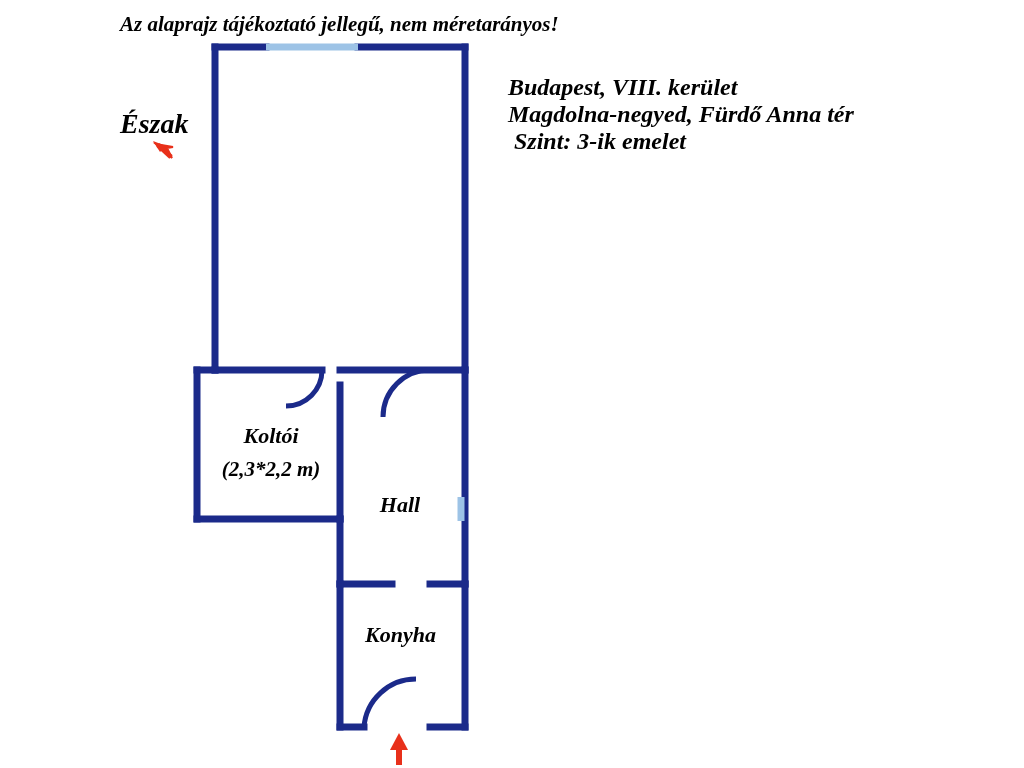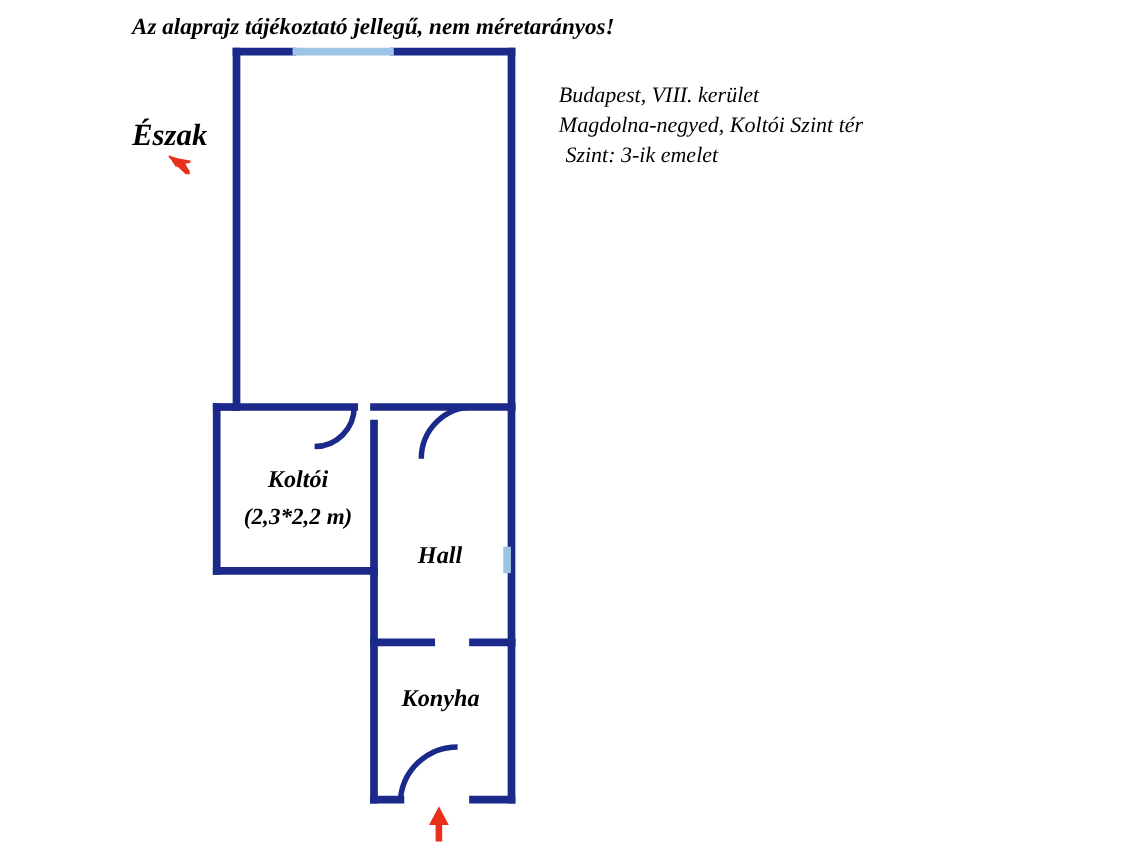--- a/index.html
+++ b/index.html
@@ -30,22 +30,22 @@
     color: #000000;
     white-space: nowrap;
   }
   .info-block {
     position: absolute;
     left: 508px;
     top: 74px;
     width: 460px;
   }
   .info-line {
-    font-size: 20px;
-    font-weight: normal;
+    font-size: 24px;
+    font-weight: bold;
     font-style: italic;
     color: #000000;
     white-space: nowrap;
     line-height: 27px;
   }
   .info-line.indent {
     padding-left: 6px;
   }
   .info-line.gap {
     margin-top: 15px;
@@ -104,21 +104,21 @@
 </style>
 </head>
 <body>
 
 <div class="stage">
 
   <div class="disclaimer">Az alaprajz tájékoztató jellegű, nem méretarányos!</div>
 
   <div class="info-block">
     <div class="info-line">Budapest, VIII. kerület</div>
-    <div class="info-line">Magdolna-negyed, Koltói Szint tér</div>
+    <div class="info-line">Magdolna-negyed, Fürdő Anna tér</div>
     <div class="info-line indent">Szint: 3-ik emelet</div>
   </div>
 
   <div class="north-label">Észak</div>
 
   <svg class="plan" viewBox="0 0 1024 768" xmlns="http://www.w3.org/2000/svg">
 
     <g stroke="#1b2a8a" stroke-width="7" fill="none" stroke-linecap="square">
 
       <line x1="215" y1="47" x2="215" y2="370"></line>

